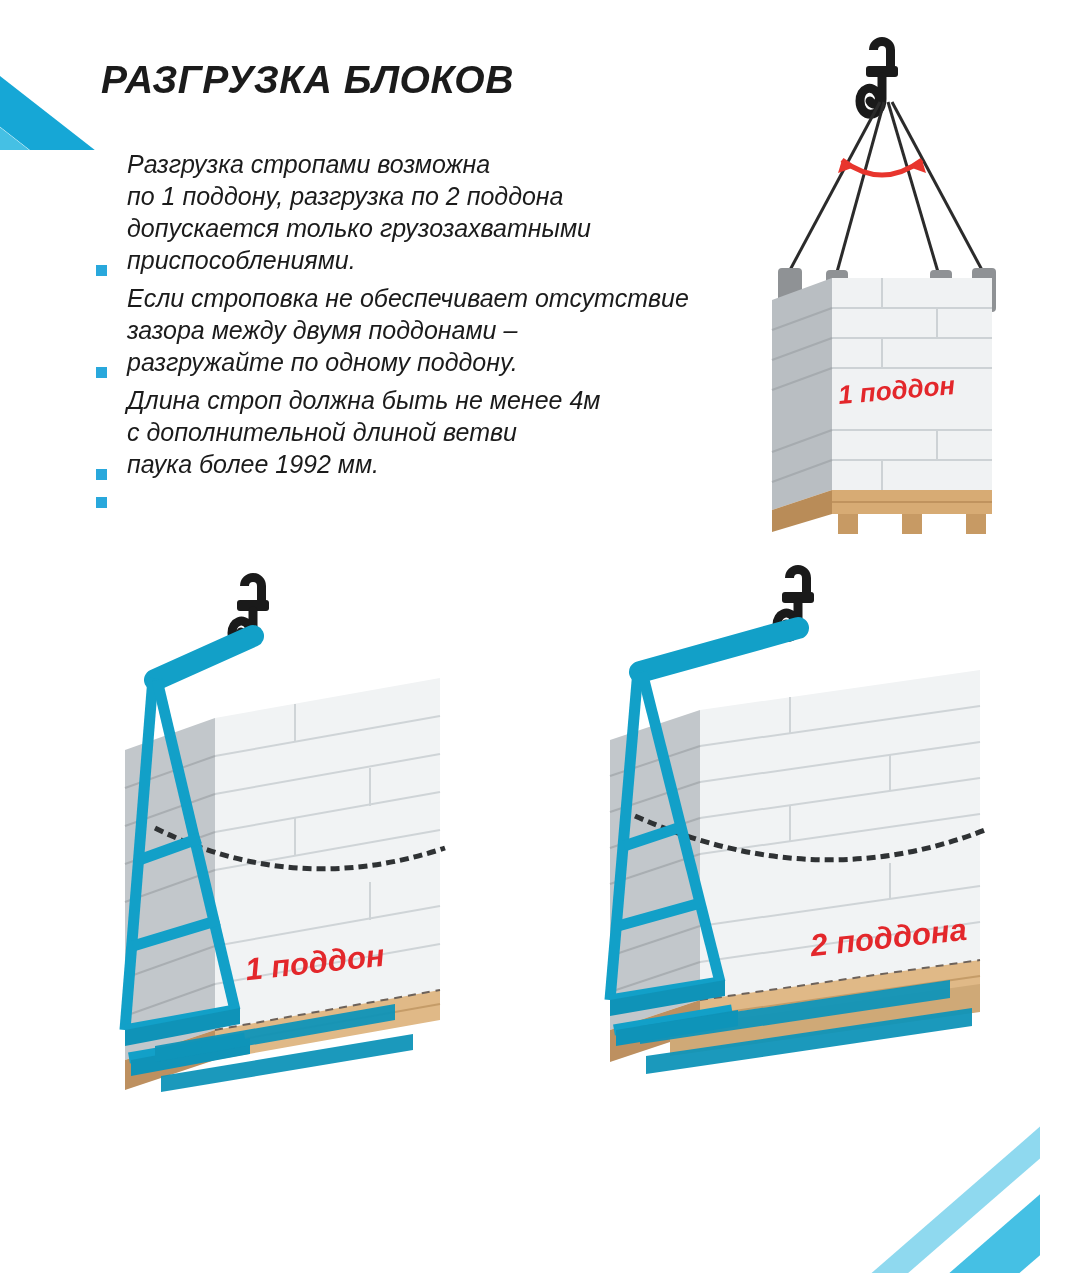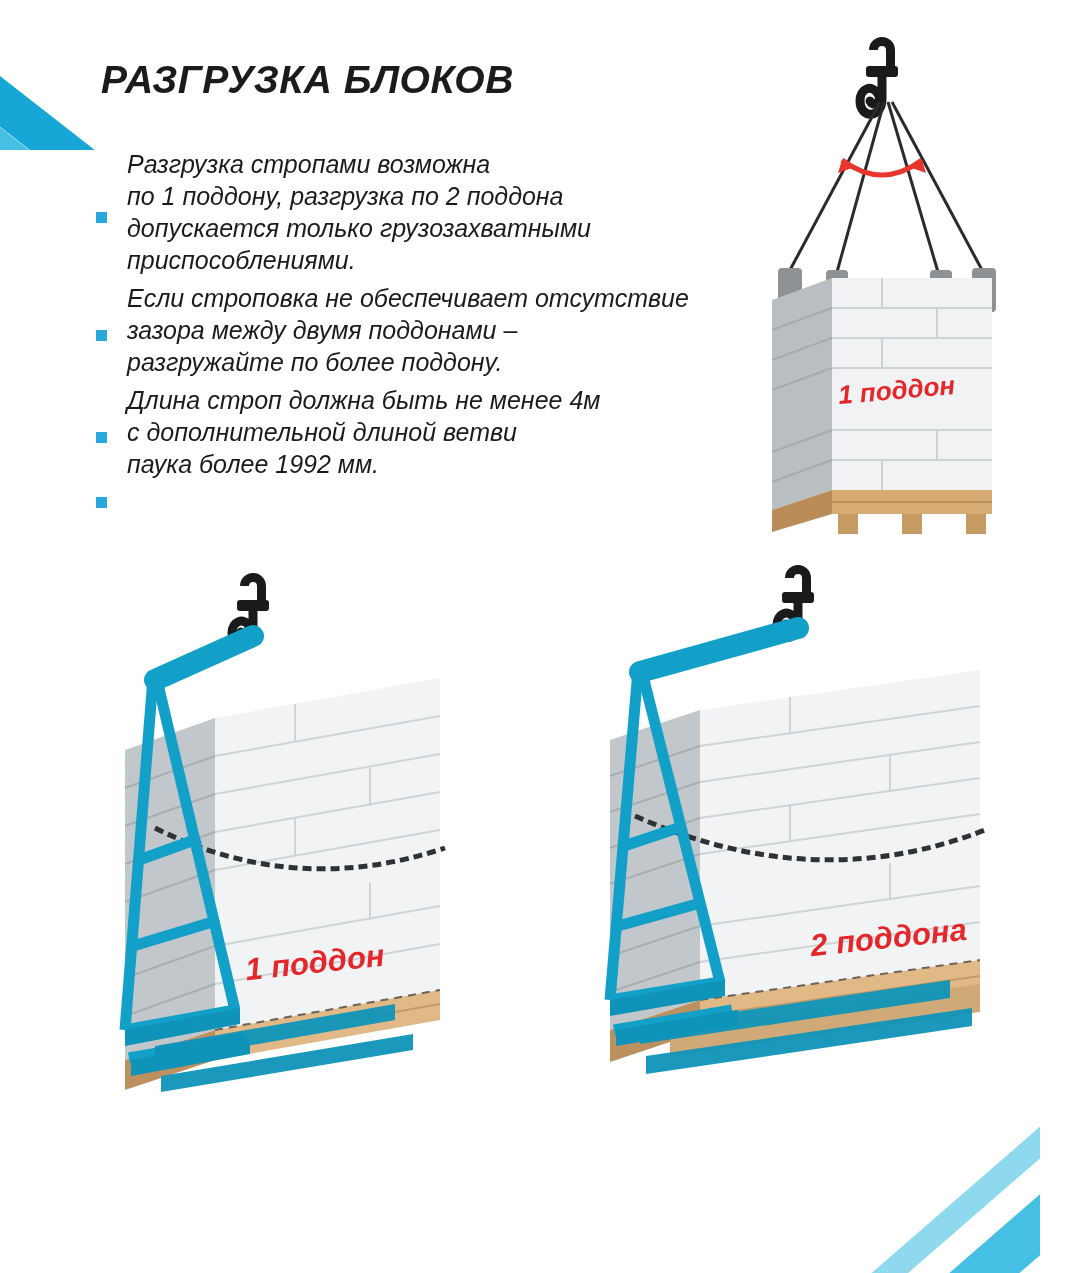--- a/index.html
+++ b/index.html
@@ -81,21 +81,21 @@
 
   
   .bullets {
     position: absolute;
     left: 96px;
     top: 148px;
     width: 660px;
   }
   .bullet-row {
     display: flex;
-    align-items: center;
+    align-items: flex-end;
     margin-bottom: 6px;
   }
   .bullet-marker {
     width: 11px;
     height: 11px;
     background: #29a8dc;
     margin-top: 11px;
     margin-right: 20px;
     flex: 0 0 auto;
   }
@@ -156,21 +156,21 @@
       <div class="bullet-marker"></div>
       <div class="bullet-text">Разгрузка стропами возможна
 по 1 поддону, разгрузка по 2 поддона
 допускается только грузозахватными
 приспособлениями.</div>
     </div>
     <div class="bullet-row">
       <div class="bullet-marker"></div>
       <div class="bullet-text">Если строповка не обеспечивает отсутствие
 зазора между двумя поддонами –
-разгружайте по более поддону.</div>
+разгружайте по одному поддону.</div>
     </div>
     <div class="bullet-row">
       <div class="bullet-marker"></div>
       <div class="bullet-text">Длина строп должна быть не менее 4м
 с дополнительной длиной ветви
 паука более 1992 мм.</div>
     </div>
     <div class="bullet-row">
       <div class="bullet-marker"></div>
     </div>

